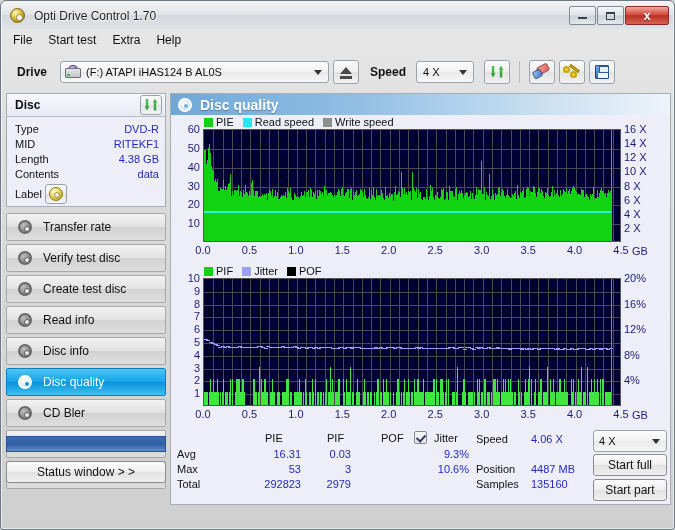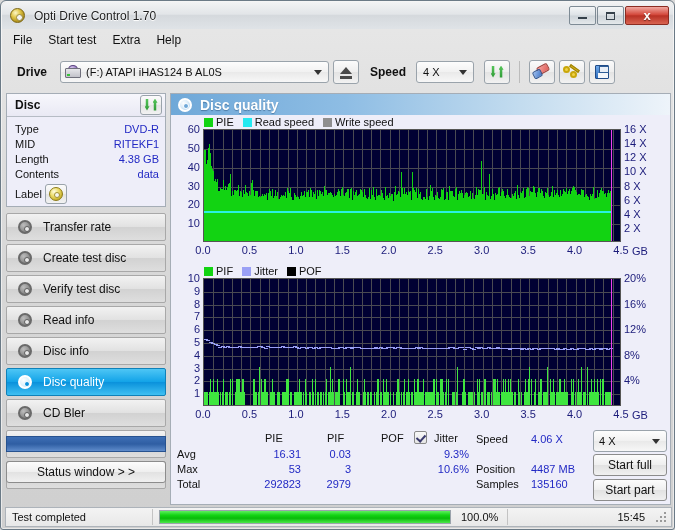--- a/index.html
+++ b/index.html
@@ -543,27 +543,27 @@
       <div class="nav-btn">
         <span class="nicon">
             <i class="ring"></i>
           </span>
         <span>Transfer rate</span>
       </div>
       <div class="nav-btn">
         <span class="nicon">
             <i class="ring"></i>
           </span>
-        <span>Create test disc</span>
+        <span>Verify test disc</span>
       </div>
       <div class="nav-btn">
         <span class="nicon">
             <i class="ring"></i>
           </span>
-        <span>Verify test disc</span>
+        <span>Create test disc</span>
       </div>
       <div class="nav-btn">
         <span class="nicon">
             <i class="ring"></i>
           </span>
         <span>Read info</span>
       </div>
       <div class="nav-btn">
         <span class="nicon">
             <i class="ring"></i>
@@ -1711,33 +1711,14 @@
 
       <div class="combo" style="position:absolute; left:422px; top:0px; width:74px; padding-left:5px;">
         <span>4 X</span>
         <div class="arrow"></div>
       </div>
       <div class="sbtn" style="left:422px; top:49px; width:74px; height:22px;">Start part</div>
       <div class="sbtn" style="left:422px; top:24px; width:74px; height:22px;">Start full</div>
     </div>
   </div>
 
-  <div id="statusbar">
-    <div id="status-text">Test completed</div>
-    <div id="status-sep1"></div>
-    <div style="width:6px"></div>
-    <div id="progress-outer">
-      <div id="progress-fill" style="width: 100%;"></div>
-    </div>
-    <div id="progress-pct">100.0%</div>
-    <div id="status-sep2"></div>
-    <div id="status-time">15:45</div>
-    <div id="grip">
-        <i style="left: 8px; top: 0px;"></i>
-        <i style="left: 4px; top: 4px;"></i>
-        <i style="left: 8px; top: 4px;"></i>
-        <i style="left: 0px; top: 8px;"></i>
-        <i style="left: 4px; top: 8px;"></i>
-        <i style="left: 8px; top: 8px;"></i>
-      </div>
-  </div>
 
 </div>
 
 </body></html>

